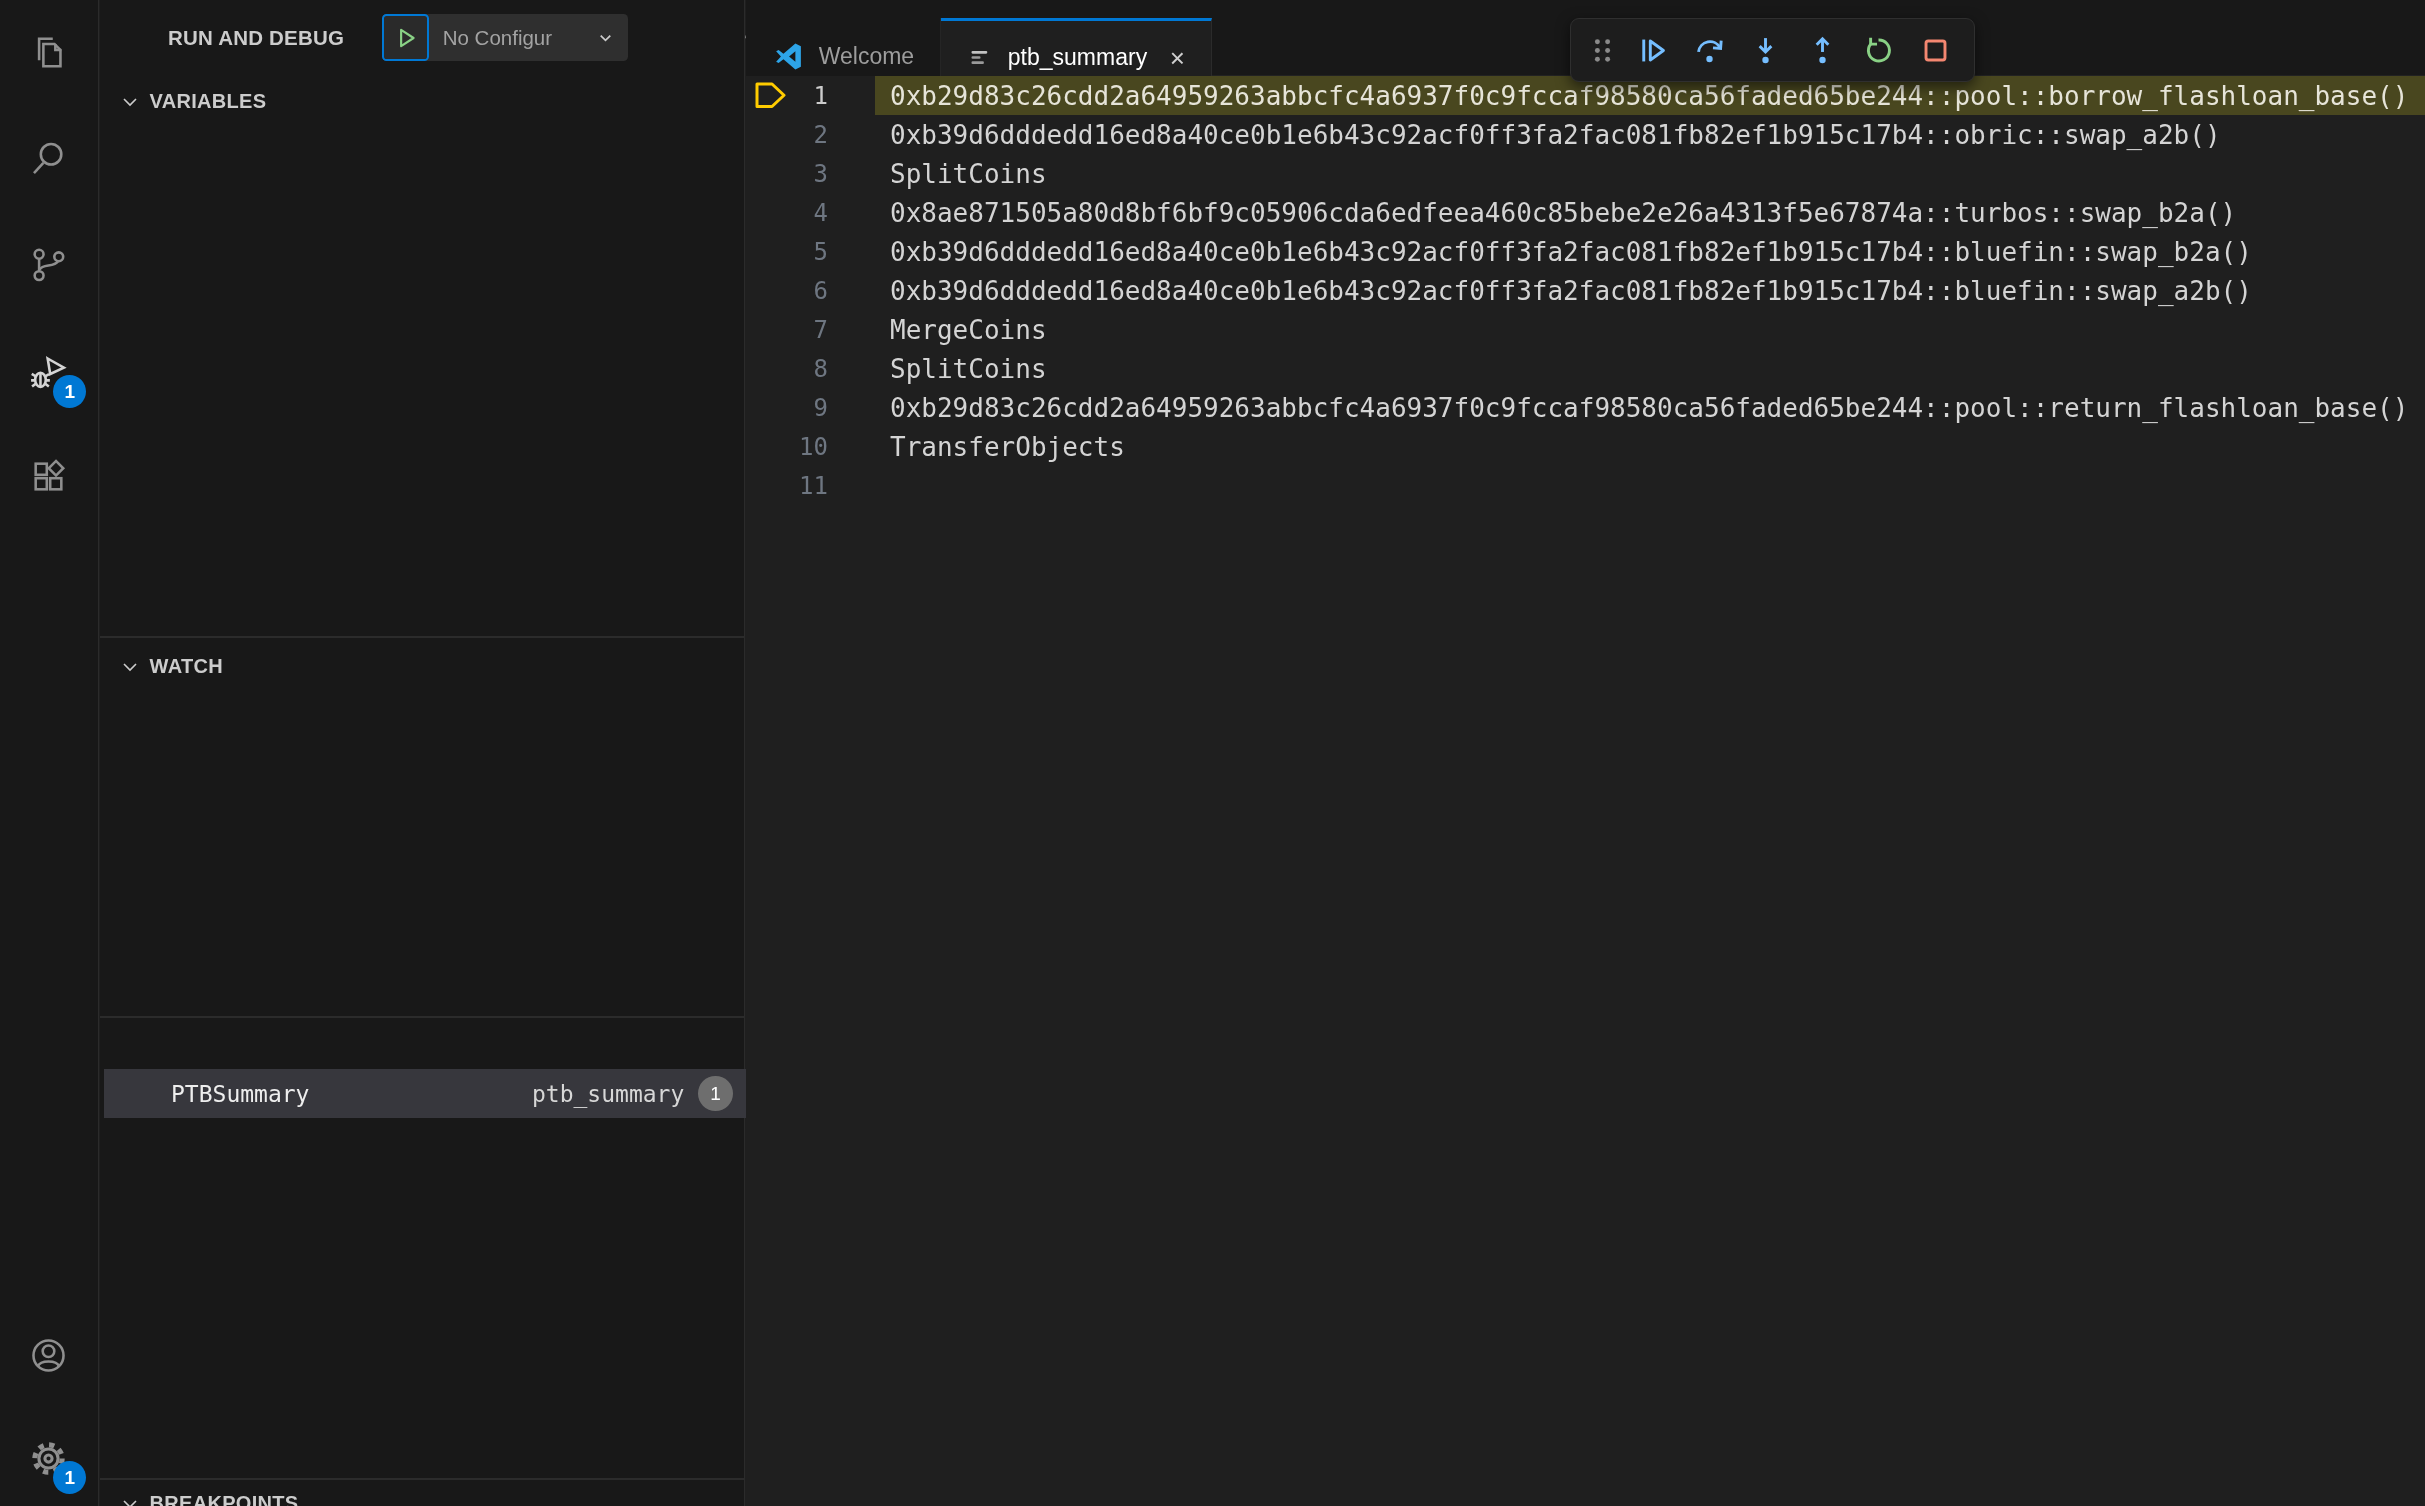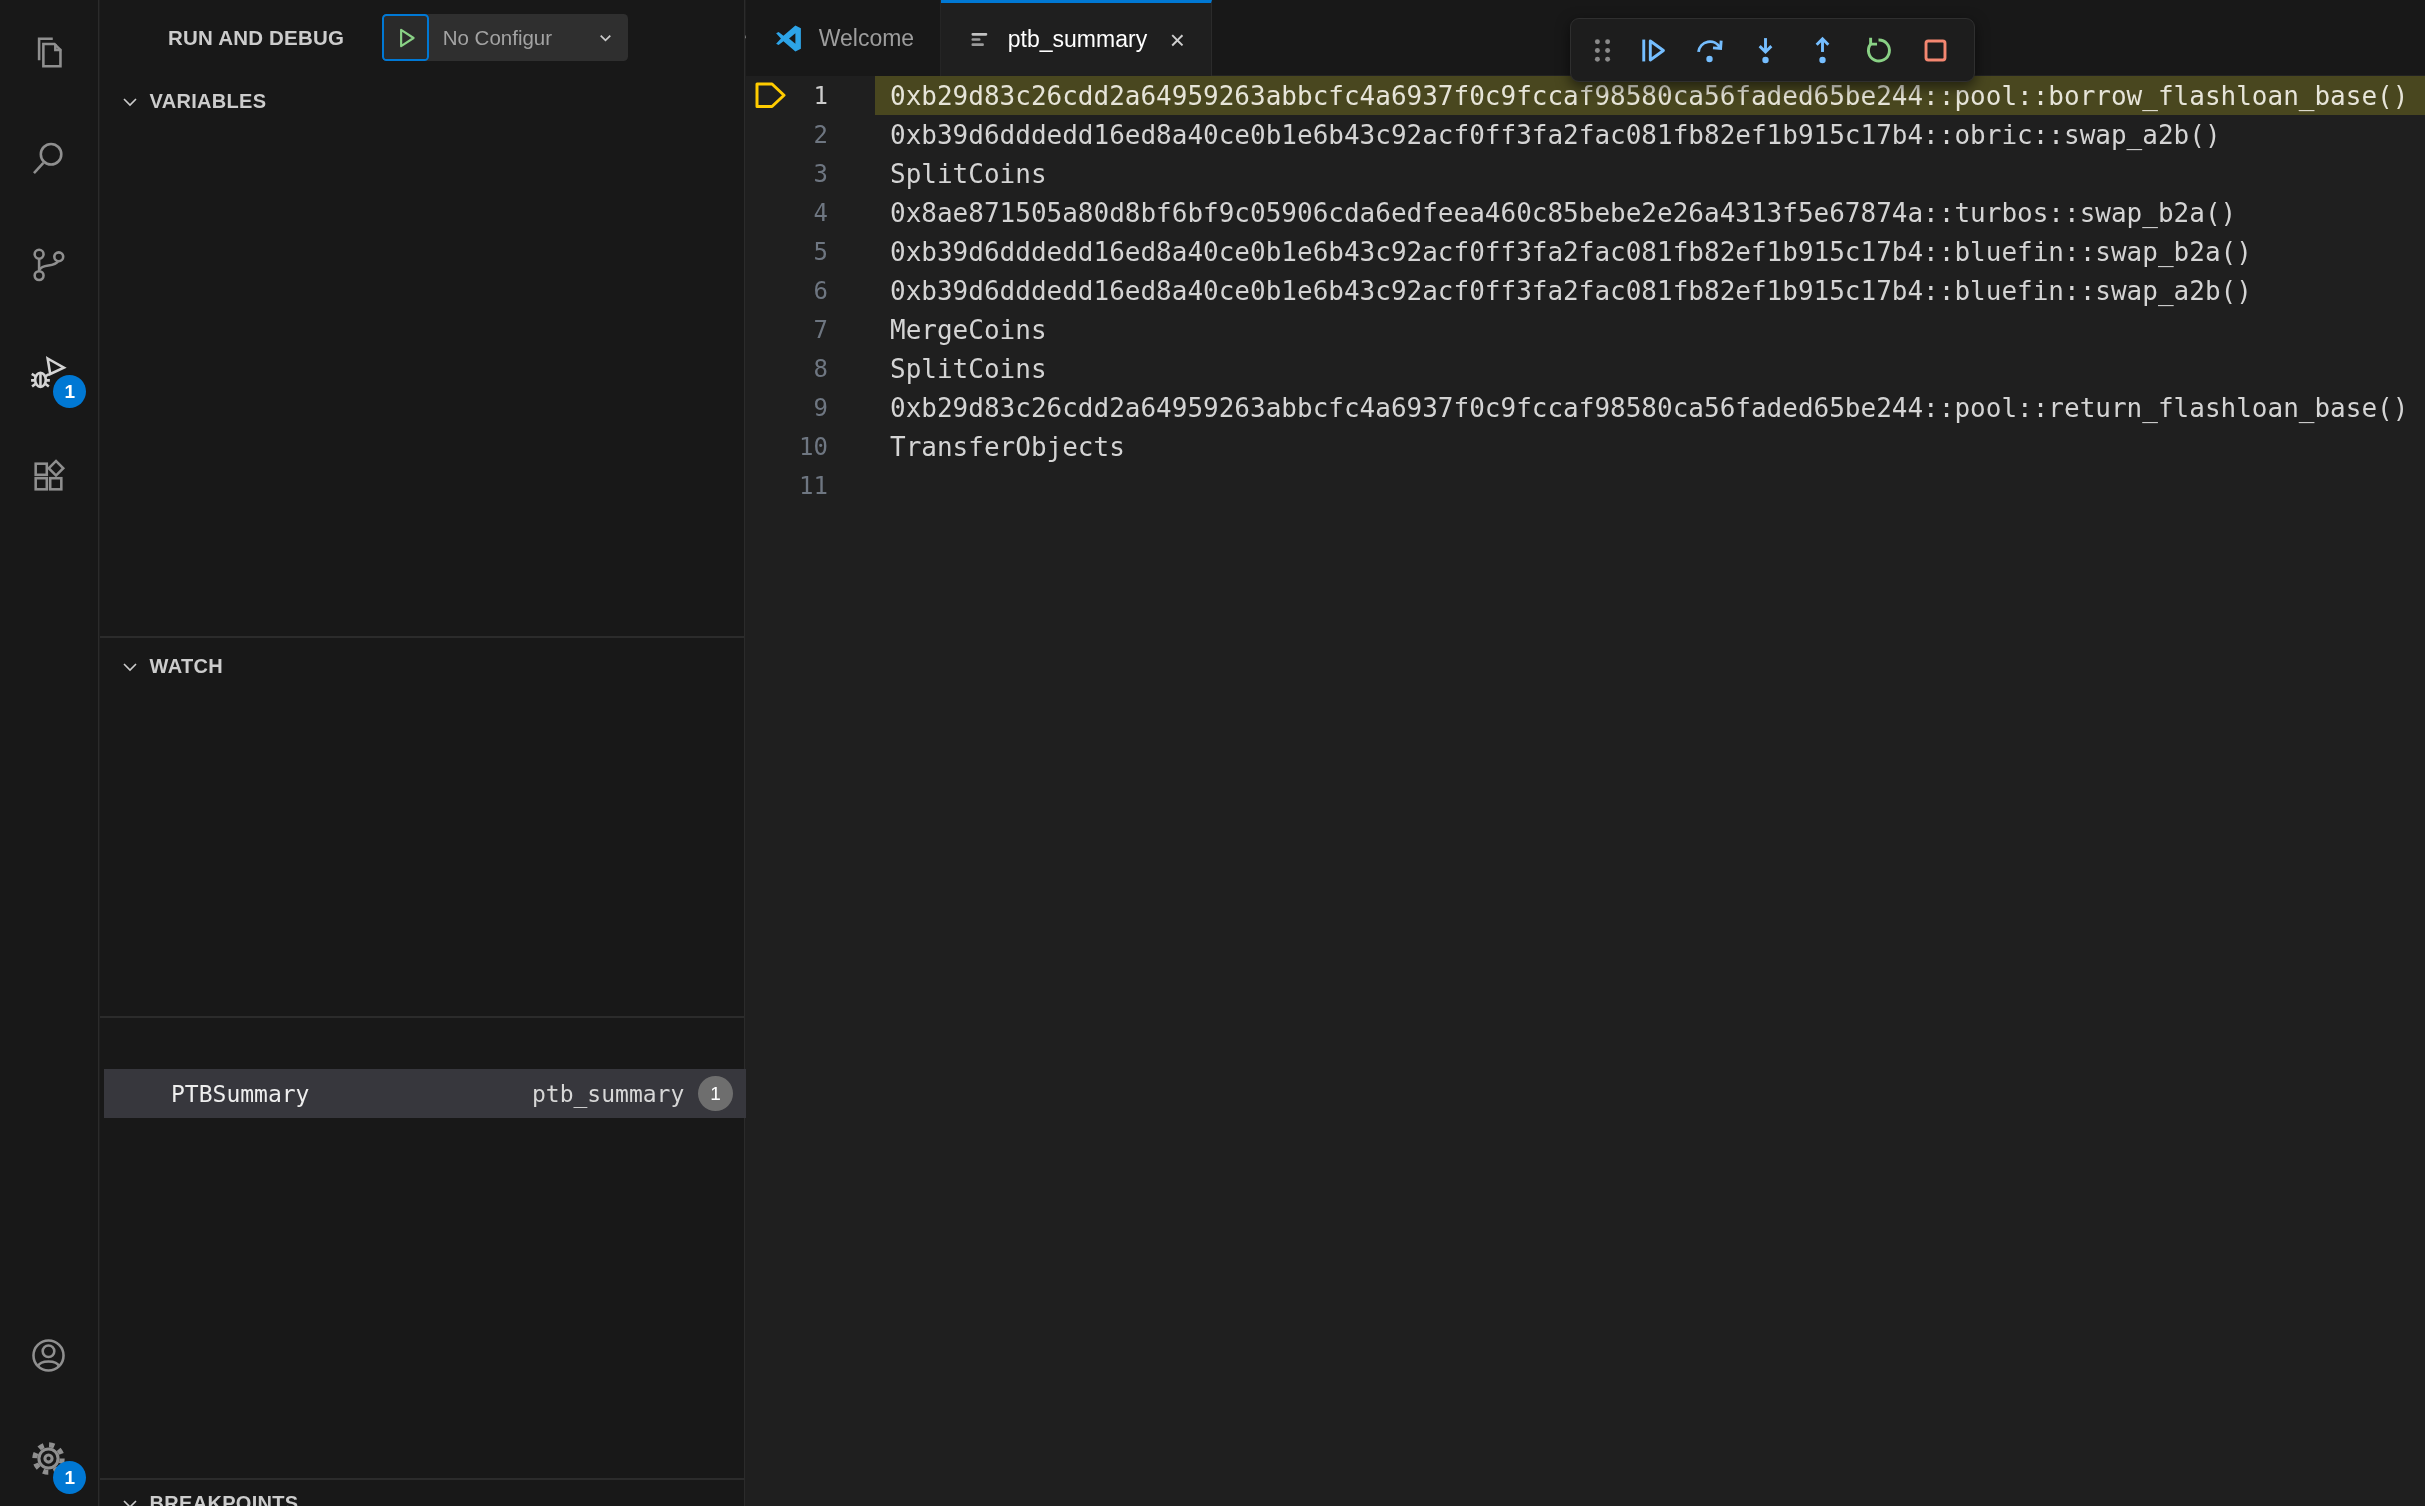--- a/index.html
+++ b/index.html
@@ -36,21 +36,21 @@
 
   .stack-row { position:absolute; left:4px; top:1069px; width:100%; height:49px; background:#37373d; display:flex; align-items:center; cursor:pointer; }
   .stack-name { margin-left:67px; font-family:"DejaVu Sans Mono", monospace; font-size:23px; color:#eeeeee; }
   .stack-right { position:absolute; right:15px; display:flex; align-items:center; gap:13.7px; }
   .stack-file { font-family:"DejaVu Sans Mono", monospace; font-size:23px; color:#d7d7d7; }
   .stack-badge { min-width:35px; height:35px; border-radius:17.4px; background:#6e6e6e; color:#ffffff; font-size:19px; display:flex; align-items:center; justify-content:center; }
 
   
   .editor-area { position:absolute; left:746px; top:0; right:0; bottom:0; background:#1f1f1f; }
   .tab-bar { position:absolute; left:0; top:0; right:0; height:76px; background:#181818; border-bottom:0.8px solid #222222; display:flex; }
-  .tab { height:76px; display:flex; align-items:center; justify-content:center; gap:13.7px; padding:0 26px; border-right:1.5px solid #252525; cursor:pointer; background:#181818; position:relative; }
+  .tab { height:76px; display:flex; align-items:center; justify-content:center; gap:13.7px; padding:0 26px; border-right:1.5px solid #252525; cursor:pointer; background:#181818; position:relative;margin-top:18px; }
   .tab .tab-label { font-size:23px; color:#9d9d9d; white-space:nowrap; }
   .tab.active { background:#1f1f1f; border-top:3px solid #0078d4; border-right:1.5px solid #2b2b2b; }
   .tab.active .tab-label { color:#ffffff; }
   .tab-close { font-size:26px; color:#cfcfcf; margin-left:9px; line-height:1; cursor:pointer; }
   .tab svg.vsc { width:33px; height:33px; }
   .tab svg.filelines { width:27px; height:27px; }
 
   .editor { position:absolute; left:0; top:76px; right:0; bottom:0; background:#1f1f1f; overflow:hidden; }
   .code-row { position:relative; display:flex; height:39px; align-items:center; }
   .gutter { width:129px; flex:0 0 auto; position:relative; height:39px; display:flex; align-items:center; justify-content:flex-end; padding-right:47px; }

